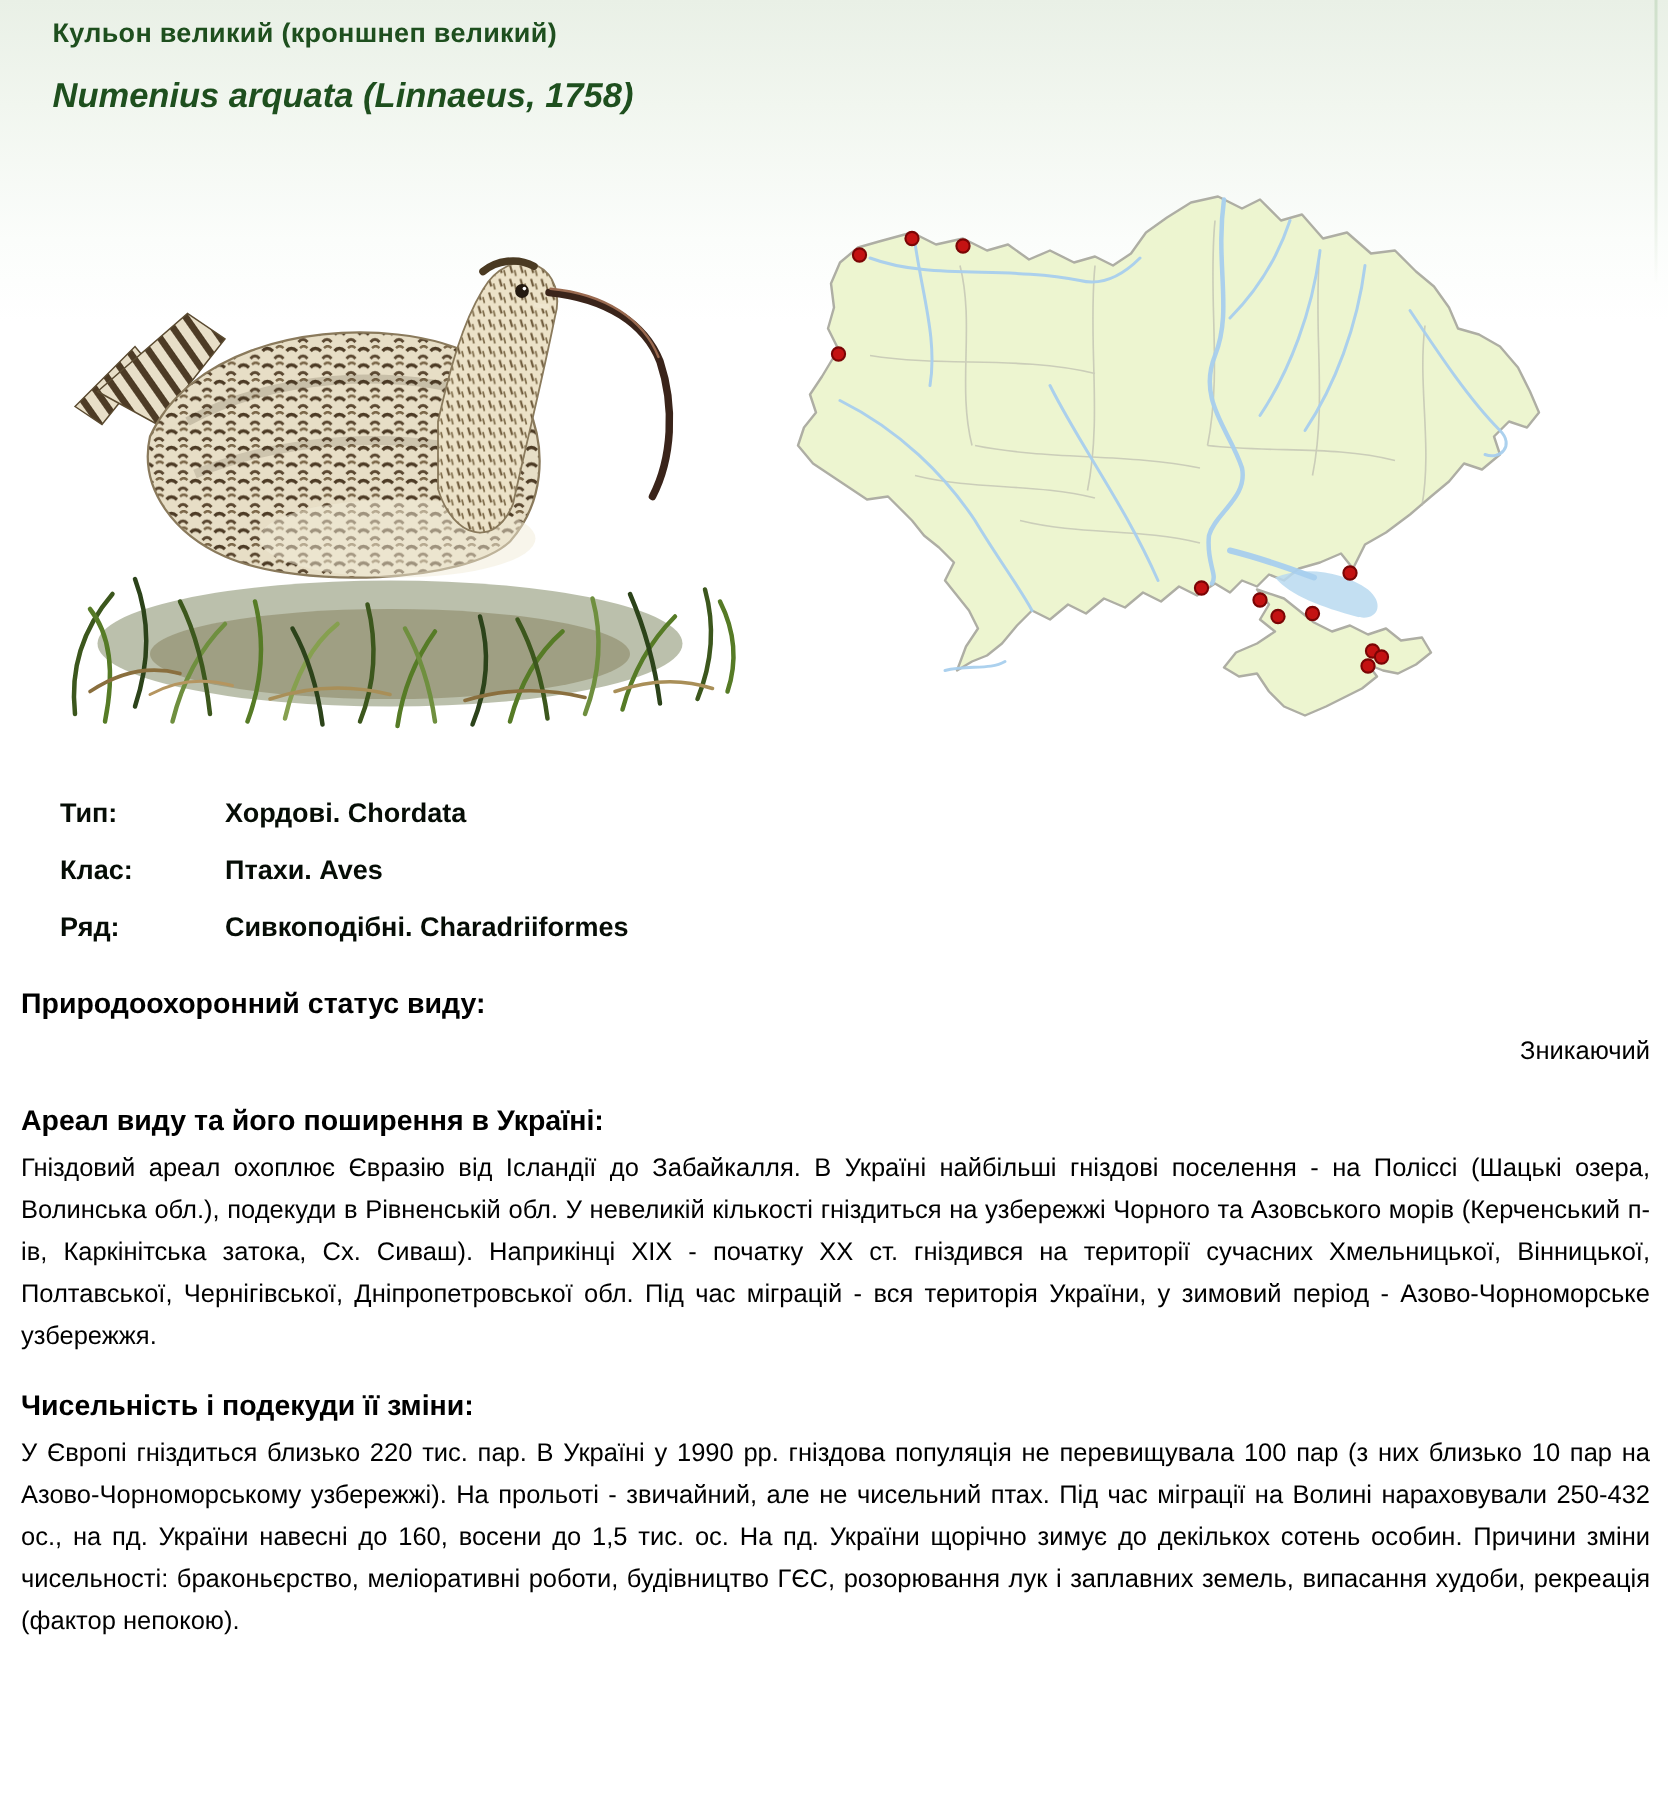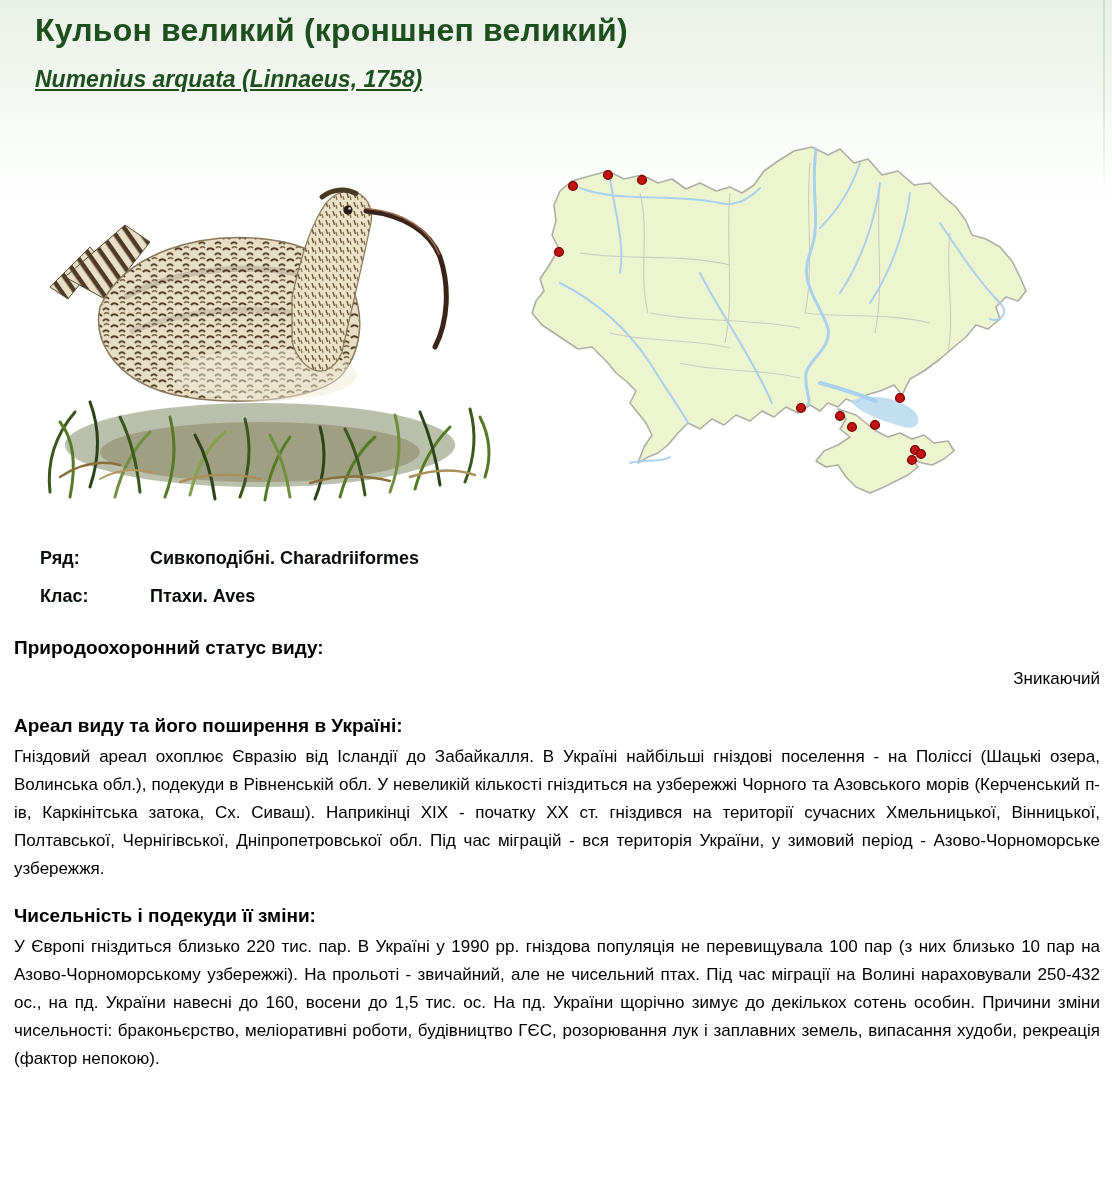--- a/index.html
+++ b/index.html
@@ -10,28 +10,27 @@
     font-family:"Liberation Sans", sans-serif;
     color:#000;
     background:linear-gradient(180deg,#e9f0e6 0px,#f1f6ef 70px,#fbfdfb 160px,#ffffff 215px);
   }
   .edge-line{
     position:absolute;top:0;left:1103px;width:2px;height:190px;
     background:linear-gradient(180deg,#cfe0cb 0%,#dfeadc 60%,rgba(255,255,255,0) 100%);
   }
   h1.title{
     margin:0;padding:12px 0 0 35px;
-    font-size:32px;font-weight:bold;letter-spacing:.2px;
+    font-size:18px;font-weight:bold;letter-spacing:.2px;
     color:var(--green,#1e4f1e);
   }
   h2.sci{
     margin:0;padding:17px 0 0 35px;
     font-size:23px;font-weight:bold;font-style:italic;
     color:var(--green,#1e4f1e);
-    text-decoration:underline;
   }
   .media-row{position:relative;height:380px;margin-top:42px;}
   .bird-fig{position:absolute;left:30px;top:12px;width:480px;height:360px;}
   .map-fig{position:absolute;left:520px;top:-2px;width:592px;height:382px;}
   .bird-fig svg,.map-fig svg{display:block;width:100%;height:100%;}
 
   table.tax{
     border-collapse:collapse;margin:24px 0 0 40px;
   }
   table.tax td{
@@ -192,26 +191,30 @@
             <circle cx="401" cy="321" r="4.4" fill="#c41212" stroke="#7a0505" stroke-width="1.4"></circle>
             <circle cx="392" cy="327" r="4.4" fill="#c41212" stroke="#7a0505" stroke-width="1.4"></circle>
           </g>
       </svg>
     </div>
   </div>
 
   <table class="tax">
     <tbody id="taxonomy-body">
         <tr>
-          <td class="tl">Ряд:</td>
-          <td>Сивкоподібні. Charadriiformes</td>
+          <td class="tl">Тип:</td>
+          <td>Хордові. Chordata</td>
         </tr>
         <tr>
           <td class="tl">Клас:</td>
           <td>Птахи. Aves</td>
+        </tr>
+        <tr>
+          <td class="tl">Ряд:</td>
+          <td>Сивкоподібні. Charadriiformes</td>
         </tr>
       </tbody>
   </table>
 
 
   <div id="sections">
       <div class="sect-h">Природоохоронний статус виду:</div>
       <p class="sect-p" style="text-align: right;">Зникаючий</p>
       <div class="sect-h">Ареал виду та його поширення в Україні:</div>
       <p class="sect-p">Гніздовий ареал охоплює Євразію від Ісландії до Забайкалля. В Україні найбільші гніздові поселення - на Поліссі (Шацькі озера, Волинська обл.), подекуди в Рівненській обл. У невеликій кількості гніздиться на узбережжі Чорного та Азовського морів (Керченський п-ів, Каркінітська затока, Сх. Сиваш). Наприкінці XIX - початку XX ст. гніздився на території сучасних Хмельницької, Вінницької, Полтавської, Чернігівської, Дніпропетровської обл. Під час міграцій - вся територія України, у зимовий період - Азово-Чорноморське узбережжя.</p>

